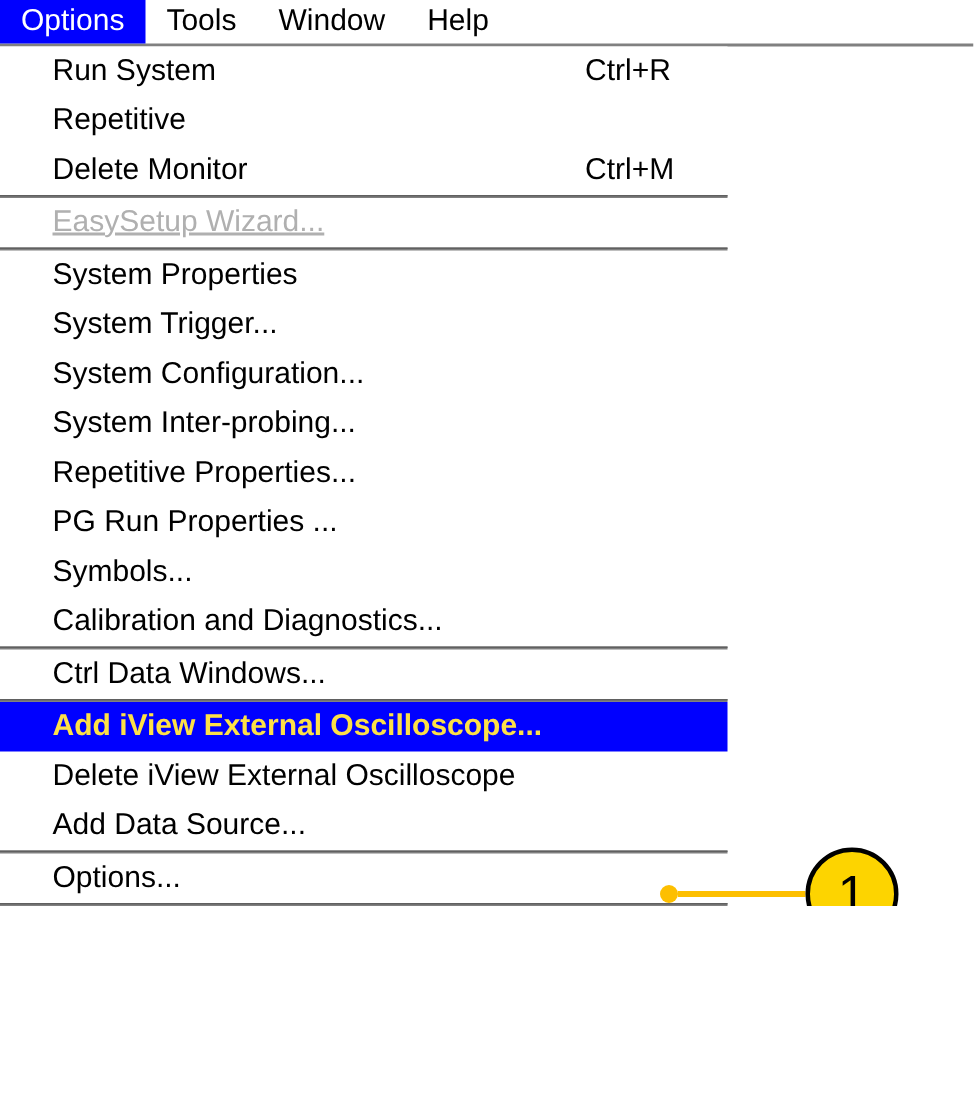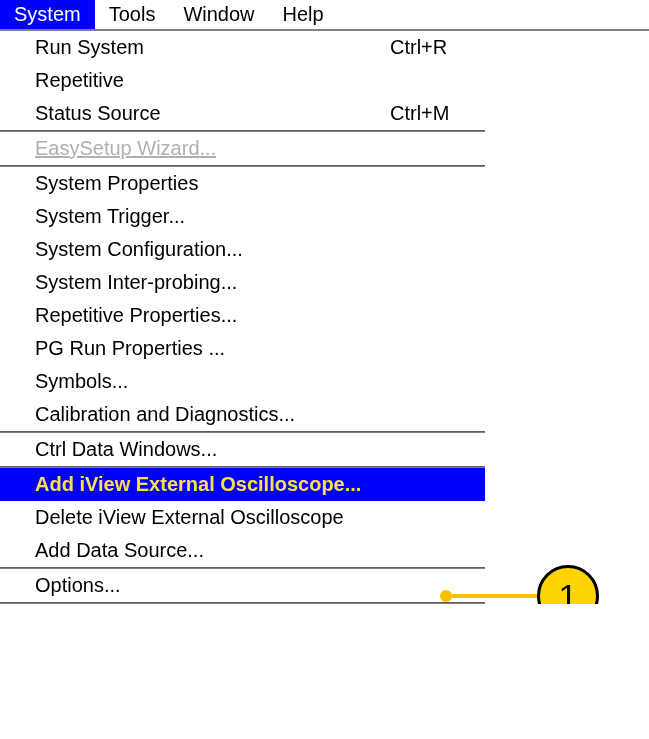--- a/index.html
+++ b/index.html
@@ -92,38 +92,38 @@
       justify-content: center;
       font-size: 34px;
       font-weight: 400;
       color: #000000;
     }
   </style>
 </head>
 <body>
 
 <div class="menubar">
-  <div class="menubar-item active">System</div>
+  <div class="menubar-item active">Options</div>
   <div class="menubar-item">Tools</div>
   <div class="menubar-item">Window</div>
   <div class="menubar-item">Help</div>
 </div>
 
 <div class="dropdown">
 
   <div class="menu-item">
     <span class="menu-item-label">Run System</span>
     <span class="menu-item-shortcut">Ctrl+R</span>
   </div>
   <div class="menu-item">
     <span class="menu-item-label">Repetitive</span>
     <span class="menu-item-shortcut"></span>
   </div>
   <div class="menu-item">
-    <span class="menu-item-label">Status Source</span>
+    <span class="menu-item-label">Delete Monitor</span>
     <span class="menu-item-shortcut">Ctrl+M</span>
   </div>
 
   <div class="separator"></div>
 
   <div class="menu-item disabled">
     <span class="menu-item-label">EasySetup Wizard...</span>
   </div>
 
   <div class="separator"></div>

